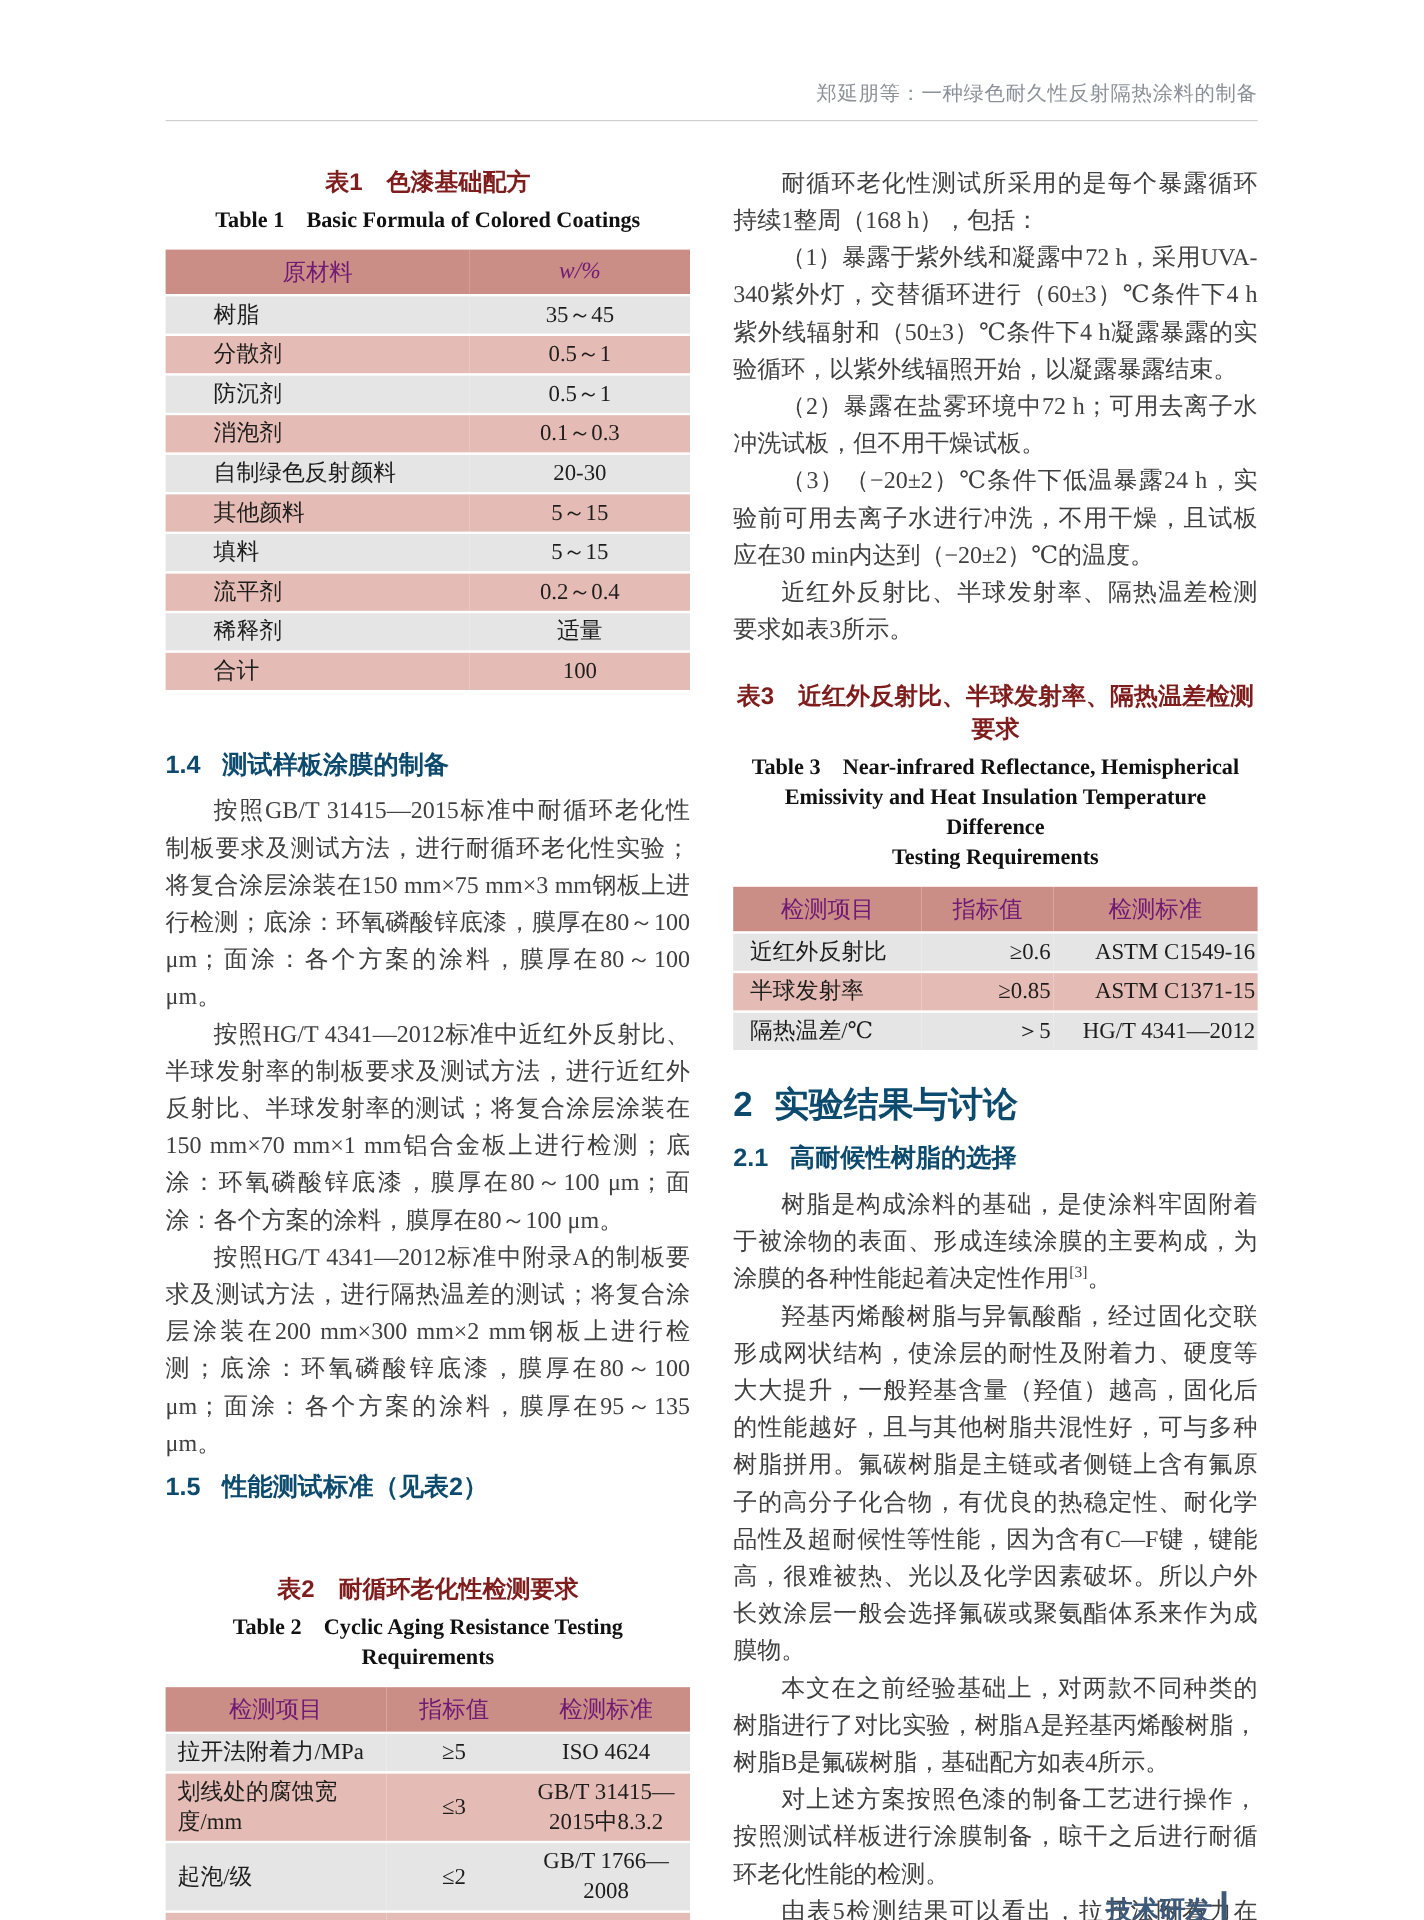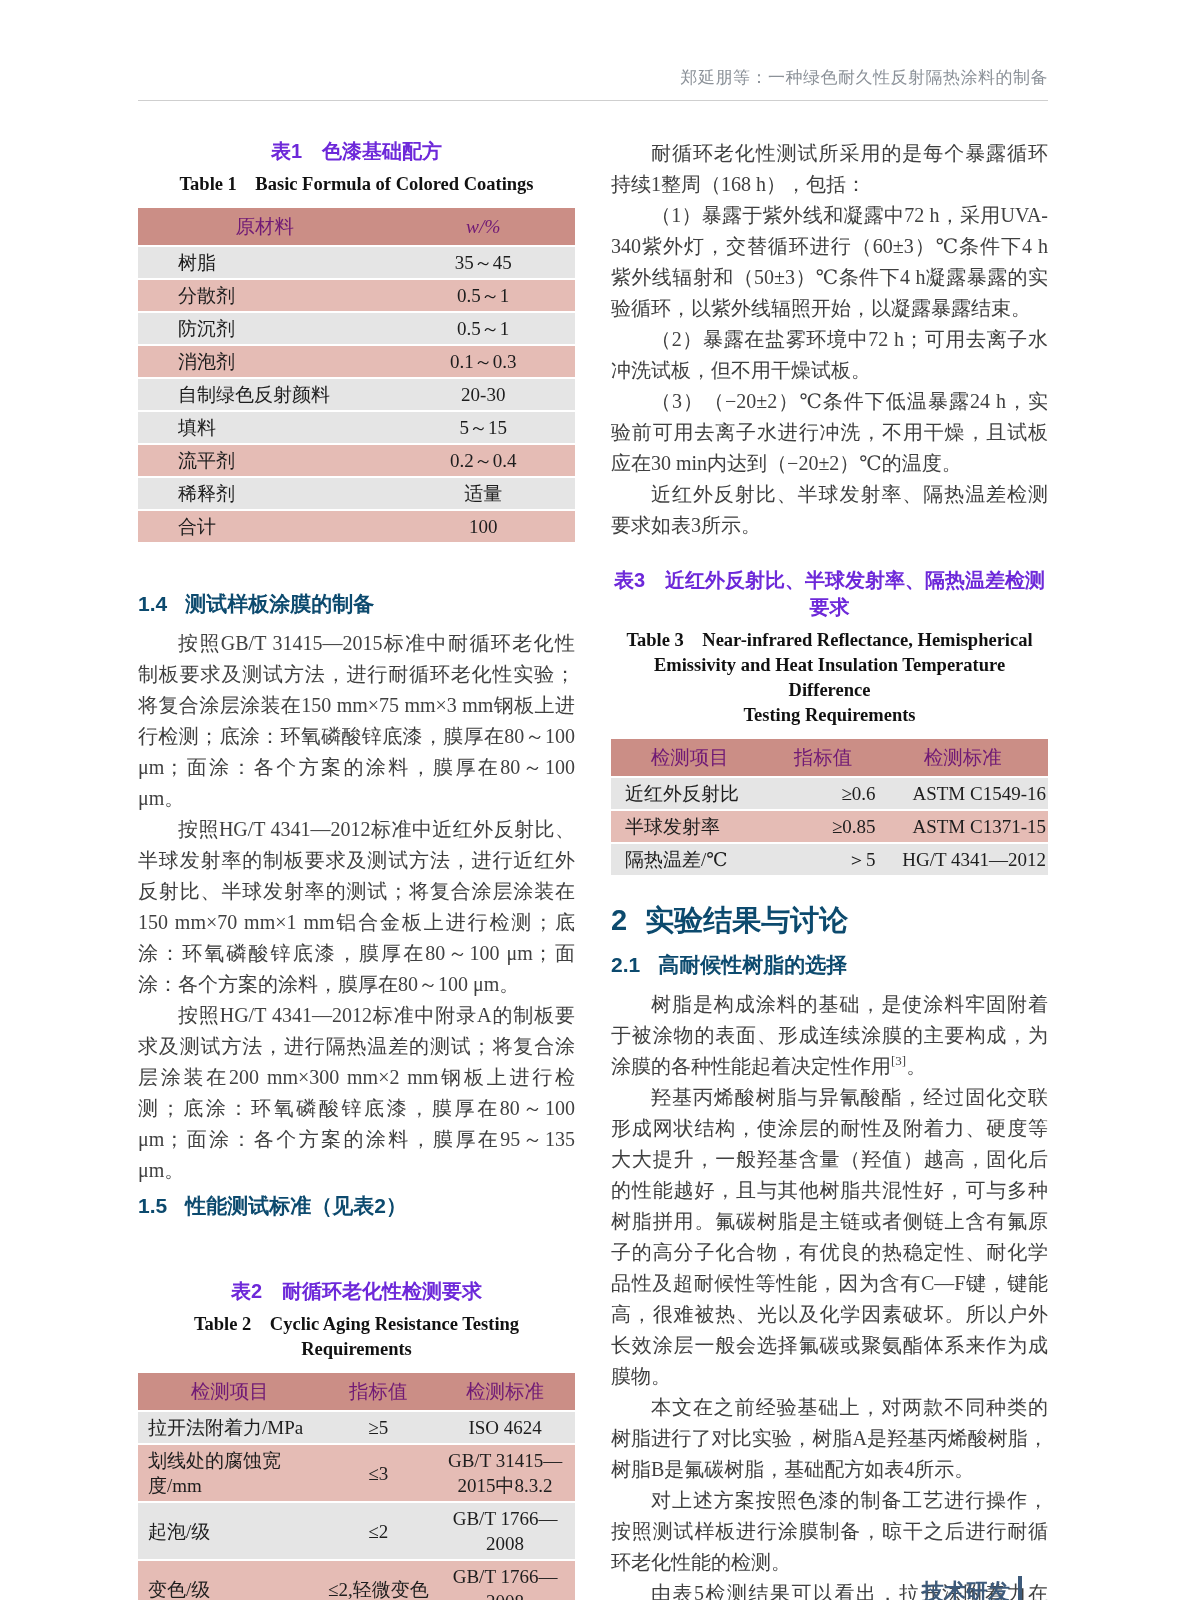--- a/index.html
+++ b/index.html
@@ -15,21 +15,21 @@
     text-align:right; font-family:Liberation Mono, monospace;
     font-size:17px; color:#8b9198; padding-bottom:11px;
     border-bottom:1px solid #cfcfcf; letter-spacing:0.5px;
   }
   
   .columns { position:absolute; top:138px; left:138px; width:910px; display:flex; gap:36px; }
   .col { width:437px; flex:0 0 437px; }
 
   
   .tbl-title { text-align:center; margin-bottom:9px; }
-  .tbl-title-cn { font-family:"Liberation Sans","DejaVu Sans",sans-serif; font-weight:bold; font-size:20px; color:#6d28d9; margin-bottom:7px; }
+  .tbl-title-cn { font-family:"Liberation Sans","DejaVu Sans",sans-serif; font-weight:bold; font-size:20px; color:#7f1d1d; margin-bottom:7px; }
   .tbl-title-en { font-weight:bold; font-size:18.5px; color:#111; line-height:25px; }
 
   
   table { width:100%; border-collapse:separate; border-spacing:0 2px; font-size:19px; }
   th { background:#cb8e86; font-weight:normal; font-size:19.5px; color:#701a75; padding:5px 2px; text-align:center; }
   td { padding:3px 2px; line-height:25px; vertical-align:middle; }
   tr.r-pink td { background:#e5bcb5; }
   tr.r-white td { background:#e5e5e5; }
   .ital { font-style:italic; font-family:"Liberation Serif","DejaVu Serif",serif; }
 
@@ -117,20 +117,24 @@
               <td>防沉剂</td>
               <td>0.5～1</td>
             </tr>
           <tr class="r-pink">
               <td>消泡剂</td>
               <td>0.1～0.3</td>
             </tr>
           <tr class="r-white">
               <td>自制绿色反射颜料</td>
               <td>20-30</td>
+            </tr>
+          <tr class="r-pink">
+              <td>其他颜料</td>
+              <td>5～15</td>
             </tr>
           <tr class="r-white">
               <td>填料</td>
               <td>5～15</td>
             </tr>
           <tr class="r-pink">
               <td>流平剂</td>
               <td>0.2～0.4</td>
             </tr>
           <tr class="r-white">

